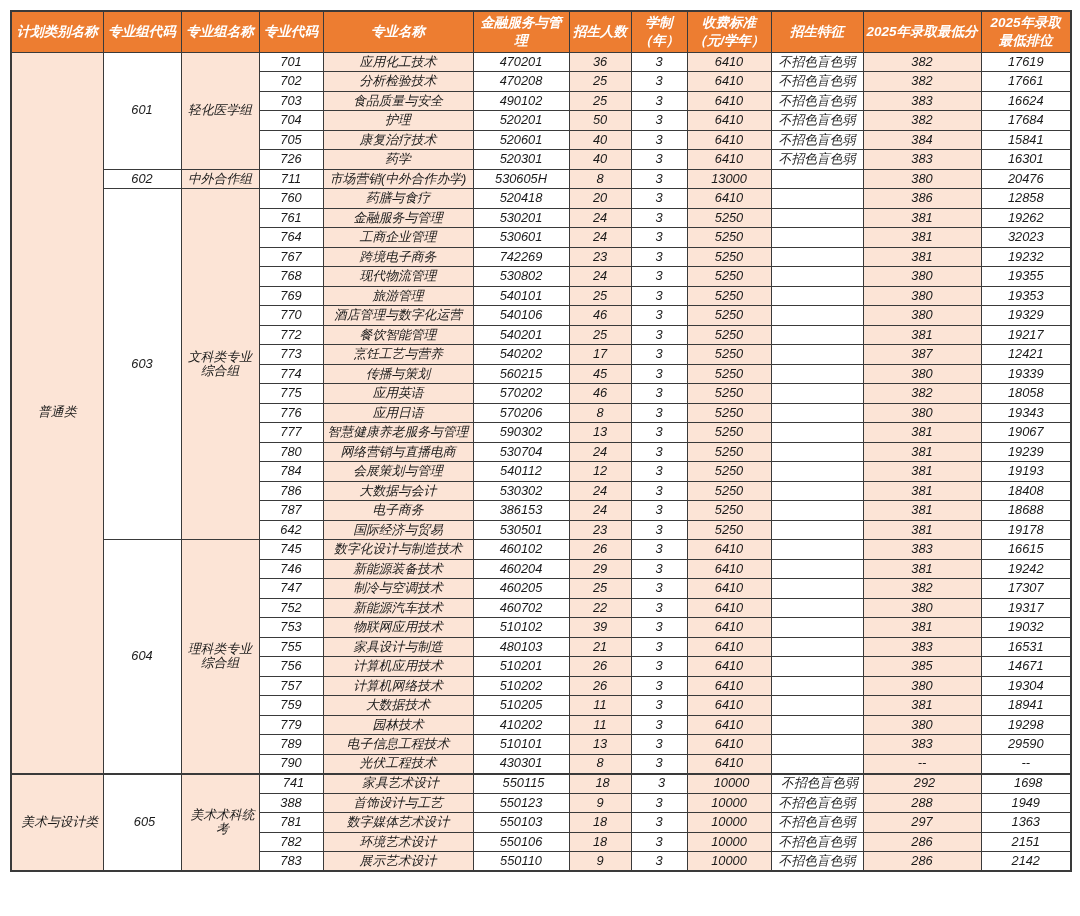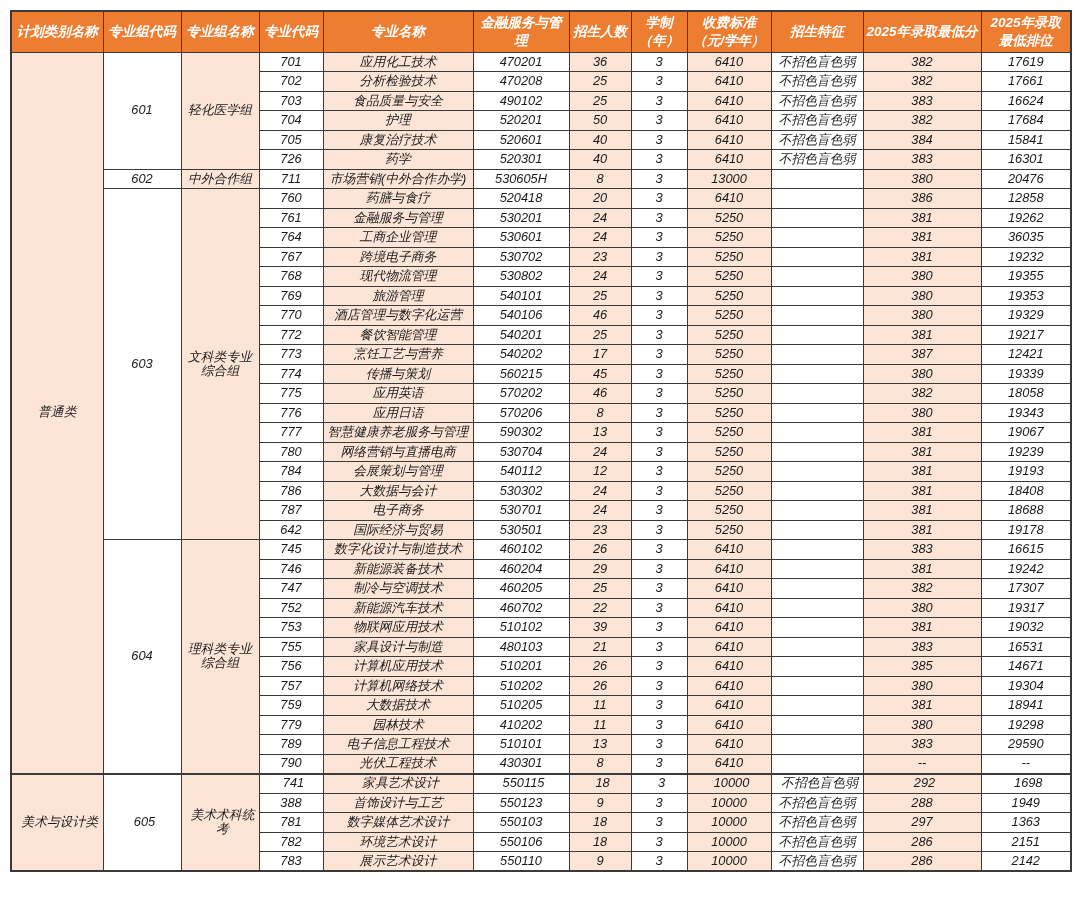--- a/index.html
+++ b/index.html
@@ -195,26 +195,26 @@
         </tr>
         <tr>
           <td>764</td>
           <td class="stripe">工商企业管理</td>
           <td>530601</td>
           <td class="stripe">24</td>
           <td>3</td>
           <td class="stripe">5250</td>
           <td></td>
           <td class="stripe">381</td>
-          <td>36035</td>
+          <td>32023</td>
         </tr>
         <tr>
           <td>767</td>
           <td class="stripe">跨境电子商务</td>
-          <td>530702</td>
+          <td>742269</td>
           <td class="stripe">23</td>
           <td>3</td>
           <td class="stripe">5250</td>
           <td></td>
           <td class="stripe">381</td>
           <td>19232</td>
         </tr>
         <tr>
           <td>768</td>
           <td class="stripe">现代物流管理</td>
@@ -343,21 +343,21 @@
           <td class="stripe">24</td>
           <td>3</td>
           <td class="stripe">5250</td>
           <td></td>
           <td class="stripe">381</td>
           <td>18408</td>
         </tr>
         <tr>
           <td>787</td>
           <td class="stripe">电子商务</td>
-          <td>530701</td>
+          <td>386153</td>
           <td class="stripe">24</td>
           <td>3</td>
           <td class="stripe">5250</td>
           <td></td>
           <td class="stripe">381</td>
           <td>18688</td>
         </tr>
         <tr>
           <td>642</td>
           <td class="stripe">国际经济与贸易</td>

